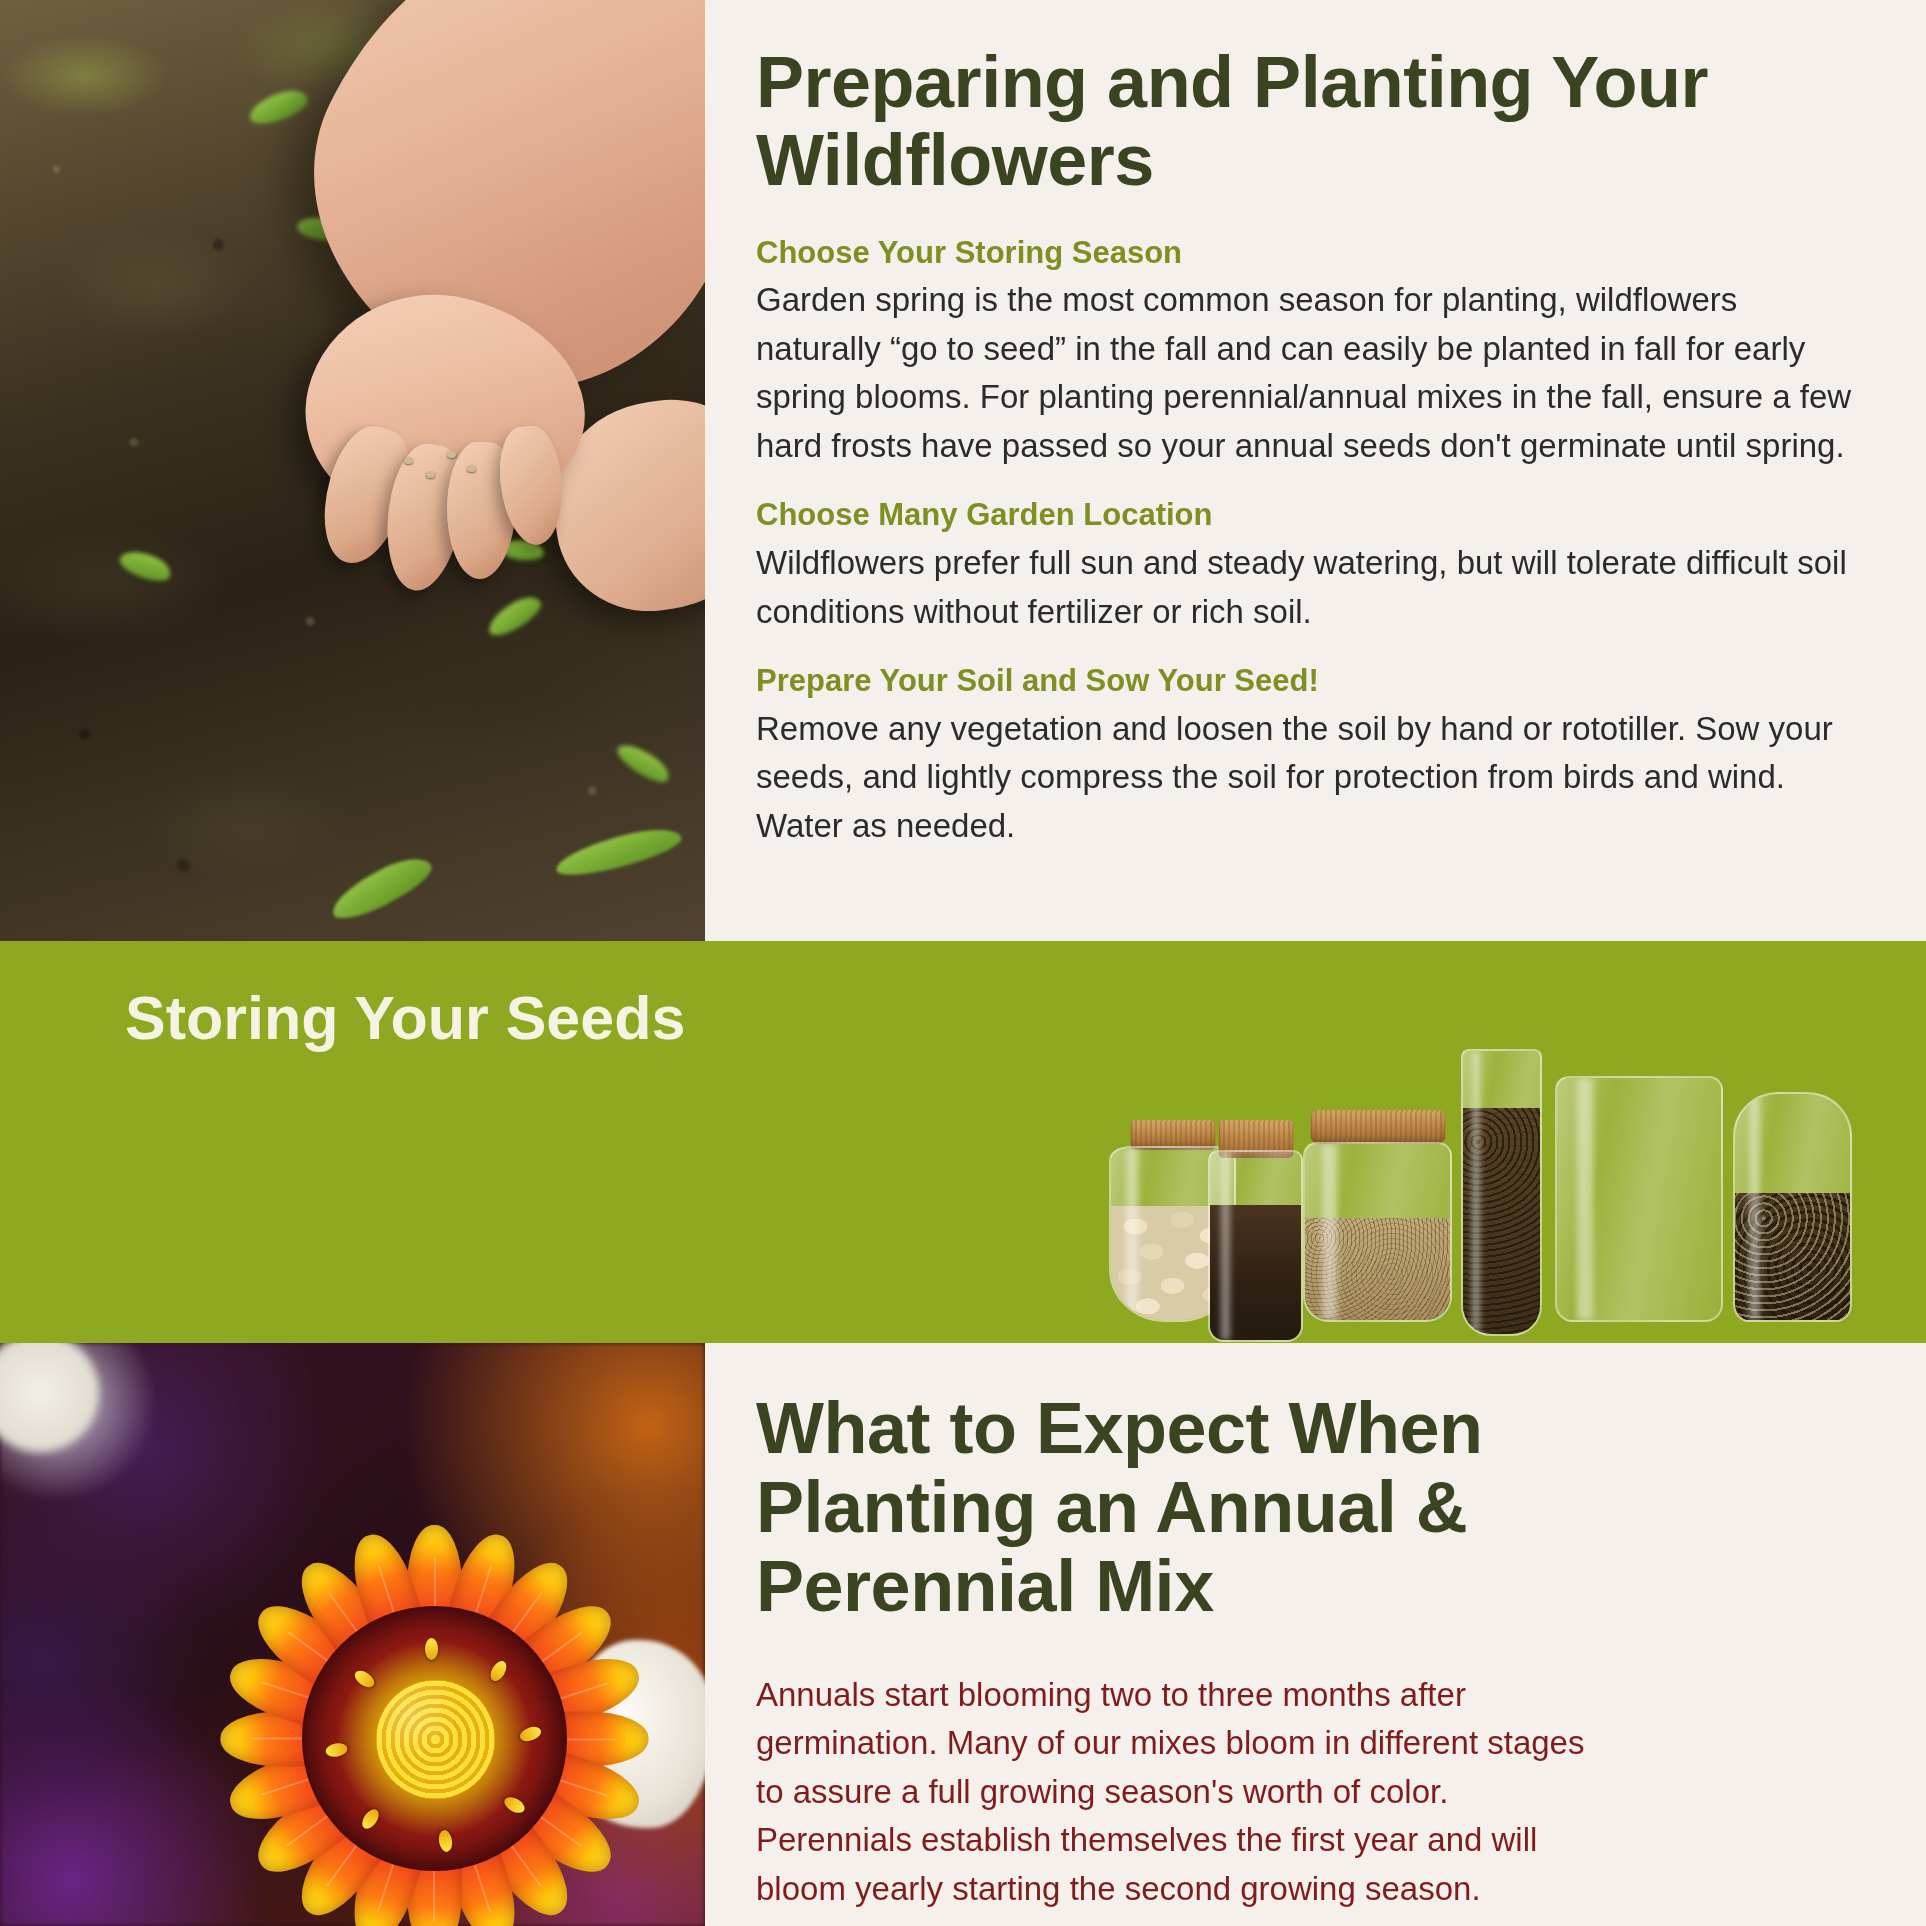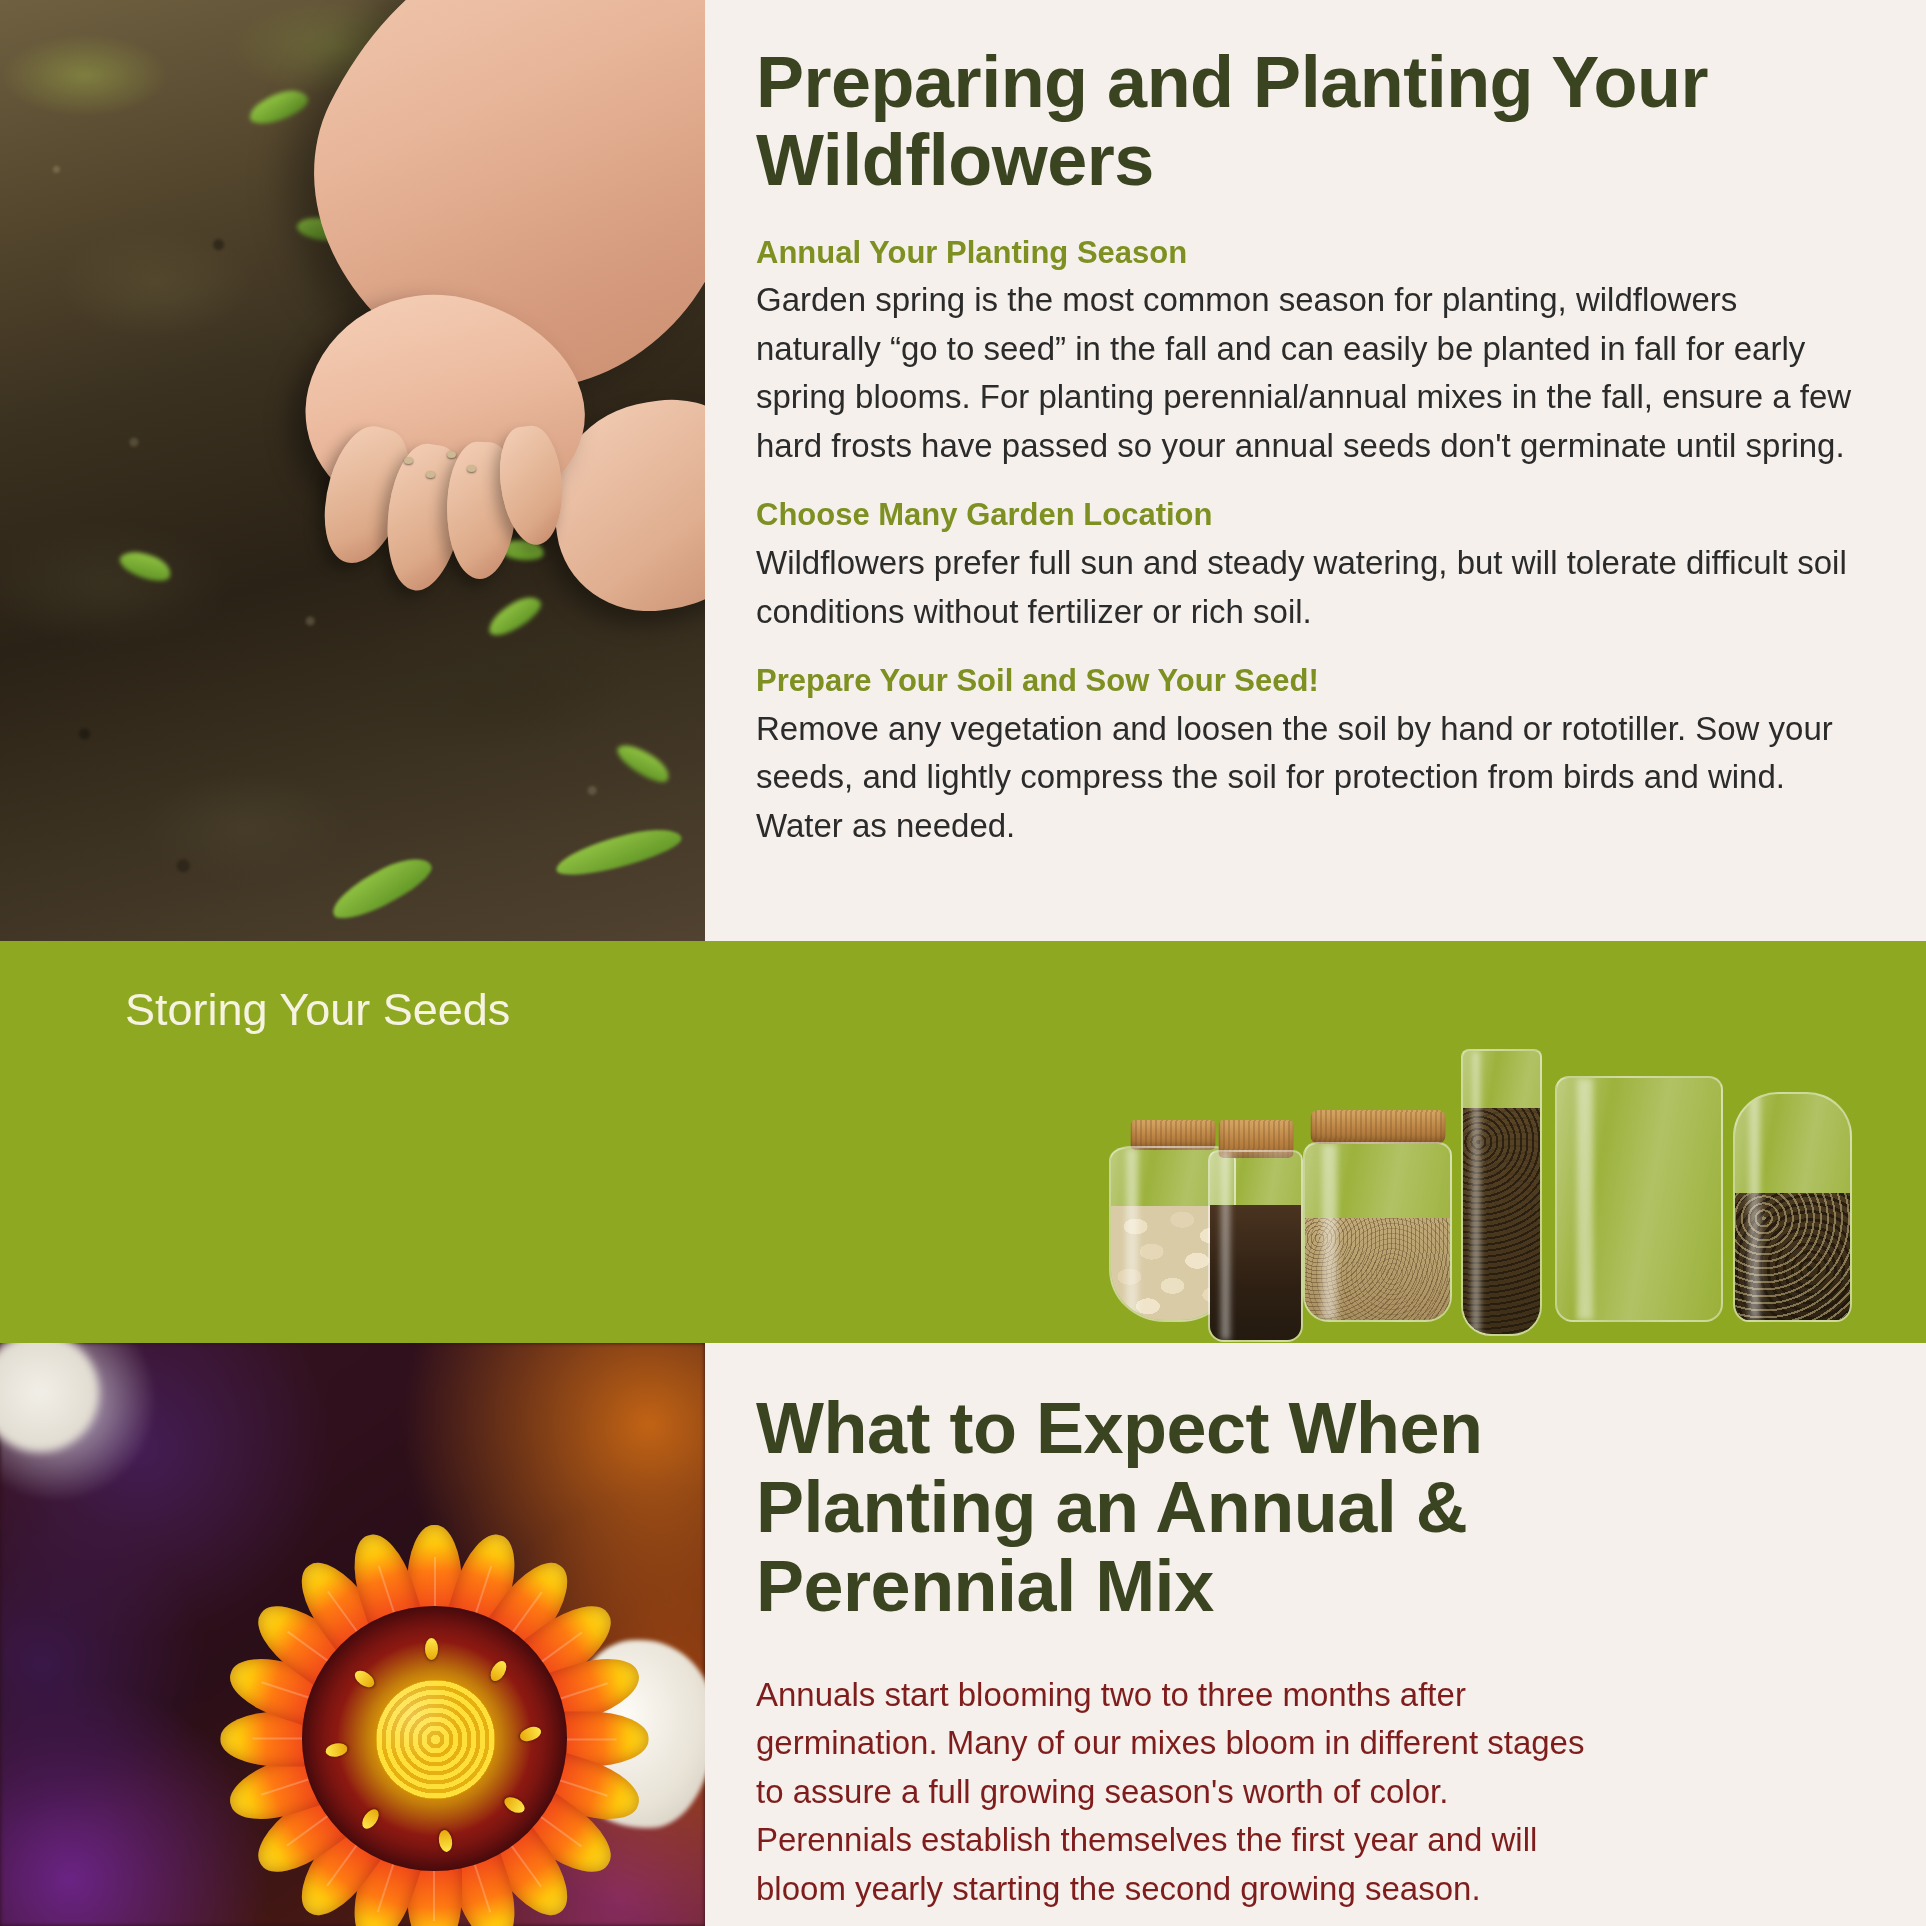--- a/index.html
+++ b/index.html
@@ -145,22 +145,22 @@
   .sec-green {
     position:absolute; left:0; top:941px; width:1927px; height:403px;
     background:#8FA822;
     overflow:hidden;
   }
   .green-textwrap {
     position:absolute; left:125px; top:44px; width:832px;
   }
   .h-green {
     color:#F6F3E2;
-    font-weight:normal;
-    font-size:45px;
+    font-weight:bold;
+    font-size:61px;
     line-height:1.1;
     margin-bottom:40px;
   }
   .p-green {
     color:#F4F2DC;
     font-size:32px;
     line-height:1.5;
   }
   .jars {
     position:absolute; left:1109px; top:0; width:772px; height:403px;
@@ -364,21 +364,21 @@
       <div class="seed-dot" style="left:426px;top:471px;"></div>
       <div class="seed-dot" style="left:447px;top:451px;"></div>
       <div class="seed-dot" style="left:467px;top:465px;"></div>
       <div class="sprout s7"></div>
       <div class="sprout s8"></div>
     </div>
 
     <div class="col-text-top">
       <h1 class="h-main">Preparing and Planting Your Wildflowers</h1>
 
-      <h2 class="h-sub">Annual Your Planting Season</h2>
+      <h2 class="h-sub">Choose Your Storing Season</h2>
       <p class="p-body">Garden spring is the most common season for planting, wildflowers naturally “go to seed” in the fall and can easily be planted in fall for early spring blooms. For planting perennial/annual mixes in the fall, ensure a few hard frosts have passed so your annual seeds don't germinate until spring.</p>
 
       <h2 class="h-sub">Choose Many Garden Location</h2>
       <p class="p-body">Wildflowers prefer full sun and steady watering, but will tolerate difficult soil conditions without fertilizer or rich soil.</p>
 
       <h2 class="h-sub">Prepare Your Soil and Sow Your Seed!</h2>
       <p class="p-body">Remove any vegetation and loosen the soil by hand or rototiller. Sow your seeds, and lightly compress the soil for protection from birds and wind. Water as needed.</p>
     </div>
   </div>
 

